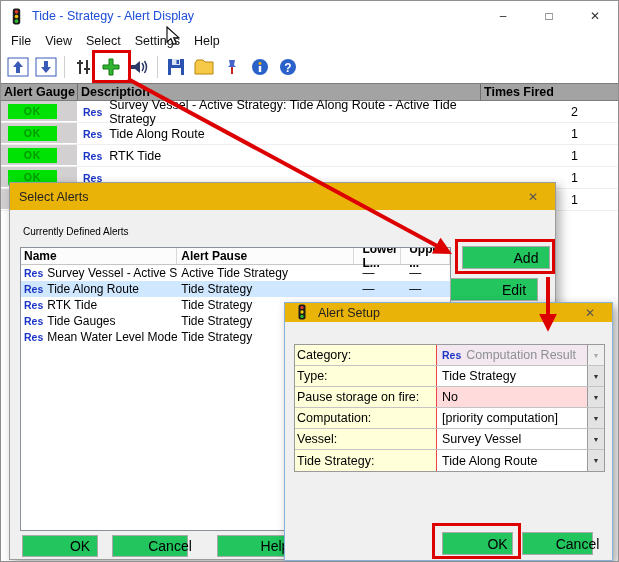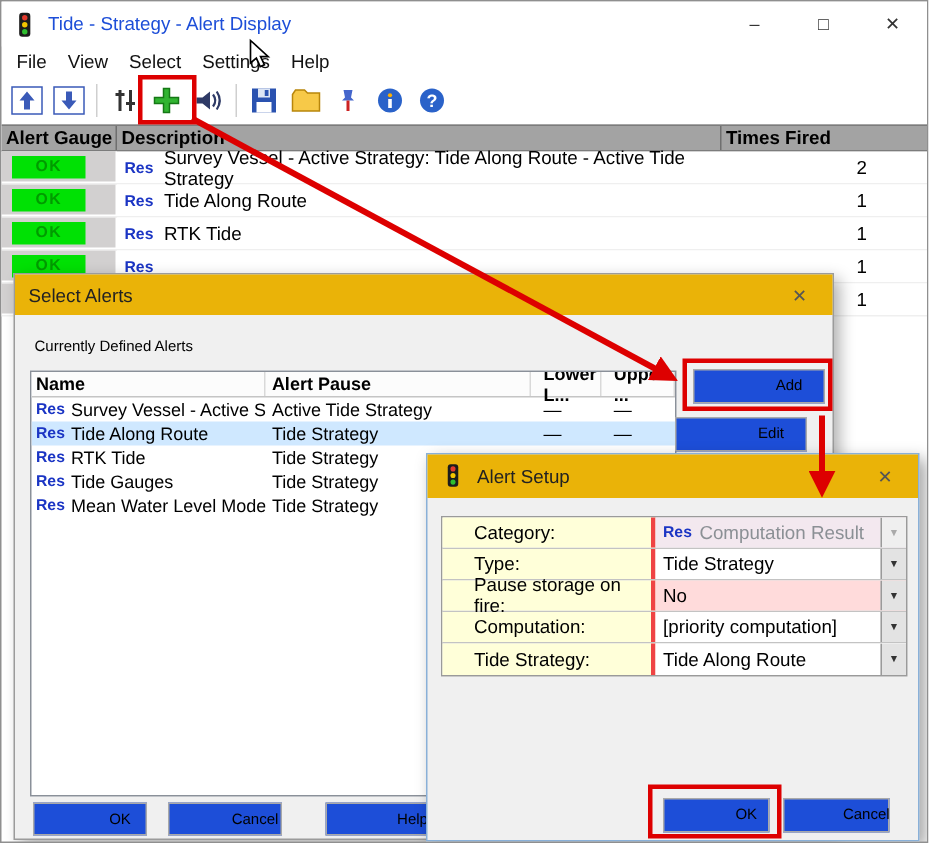--- a/index.html
+++ b/index.html
@@ -36,21 +36,21 @@
   .ok-badge:empty { background:transparent; }
   .cell-desc { flex:1; height:100%; display:flex; align-items:center; padding-left:5px; gap:7px; }
   .res-tag { color:#1b35c4; font-size:10.5px; font-weight:bold; }
   .cell-times { width:137px; text-align:right; padding-right:40px; }
 
   
   .dlg-titlebar { height:27px; background:#eab308; display:flex; align-items:center; padding-left:9px;
                   font-size:12.5px; color:#222; }
   .dlg-close { margin-left:auto; width:44px; height:100%; display:flex; align-items:center;
                justify-content:center; color:#555; font-size:12px; }
-  .btn { background:#1d4ed8; border:1px solid #a9a9a9; font-size:10px; display:flex;
+  .btn { background:#22c55e; border:1px solid #a9a9a9; font-size:14px; display:flex;
          align-items:center; justify-content:center; color:#000;padding-left:40px; }
 
   
   .select-alerts { position:absolute; left:8px; top:181px; width:547px; height:378px;
                    background:#f0f0f0; border:1px solid #9b9b9b; box-shadow:4px 4px 10px rgba(0,0,0,.32);
                    z-index:20; }
   .sa-label { position:absolute; left:13px; top:43px; font-size:10px; }
   .sa-list { position:absolute; left:10px; top:64px; width:431px; height:284px; background:#fff;
              border:1px solid #8a9099; font-size:12px; overflow:hidden; }
   .sa-list-header { display:flex; height:17px; background:#fcfcfc; border-bottom:1px solid #c5c5c5;font-weight:bold; }
@@ -65,26 +65,26 @@
   .sa-add  { position:absolute; left:452px; top:63px;  width:88px; height:23px; }
   .sa-edit { position:absolute; left:440px; top:95px;  width:88px; height:23px; }
   .sa-ok     { position:absolute; left:12px;  top:352px; width:76px; height:22px; }
   .sa-cancel { position:absolute; left:102px; top:352px; width:76px; height:22px; }
   .sa-help   { position:absolute; left:207px; top:352px; width:76px; height:22px; }
 
   
   .alert-setup { position:absolute; left:283px; top:301px; width:329px; height:259px;
                  background:#f0f0f0; border:1px solid #89b0d8; box-shadow:4px 4px 10px rgba(0,0,0,.35);
                  z-index:30; }
-  .as-titlebar { height:29px; }
+  .as-titlebar { height:19px; }
   .as-form { position:absolute; left:9px; top:41px; width:311px; border:1px solid #9a9a9a; background:#fff; }
   .form-row { display:flex; height:21px; border-bottom:1px solid #c3c3c3; }
   .form-row:last-child { border-bottom:none; }
-  .form-label { width:142px; background:#ffffd9; display:flex; align-items:center; padding-left:21px;
-                border-right:3px solid #ef4444; }
+  .form-label { width:142px; background:#ffffd9; display:flex; align-items:center; padding-left:2px;
+                border-right:1px solid #ef4444; }
   .form-value { flex:1; background:#fff; display:flex; align-items:center; gap:5px;
                 padding-left:5px; padding-right:19px; position:relative; white-space:nowrap; overflow:hidden; }
   .form-value.disabled { background:#f3e8ef; color:#8b9095; }
   .form-value.pink { background:#ffdbdb; }
   .dd-btn { position:absolute; right:0; top:0; width:17px; height:100%; background:#e3e3e3;
             border-left:1px solid #9a9a9a; display:flex; align-items:center; justify-content:center;
             font-size:7px; color:#333; }
   .dd-btn.disabled { background:#efefef; color:#aaa; }
   .as-ok     { position:absolute; left:157px; top:229px; width:71px; height:23px; }
   .as-cancel { position:absolute; left:237px; top:229px; width:71px; height:23px; }
@@ -354,20 +354,27 @@
         <div class="form-label">Pause storage on fire:</div>
         <div class="form-value pink">
           <span>No</span>
           <span class="dd-btn">▼</span>
         </div>
       </div>
       <div class="form-row">
         <div class="form-label">Computation:</div>
         <div class="form-value">
           <span>[priority computation]</span>
+          <span class="dd-btn">▼</span>
+        </div>
+      </div>
+      <div class="form-row">
+        <div class="form-label">Vessel:</div>
+        <div class="form-value">
+          <span>Survey Vessel</span>
           <span class="dd-btn">▼</span>
         </div>
       </div>
       <div class="form-row">
         <div class="form-label">Tide Strategy:</div>
         <div class="form-value">
           <span>Tide Along Route</span>
           <span class="dd-btn">▼</span>
         </div>
       </div>

